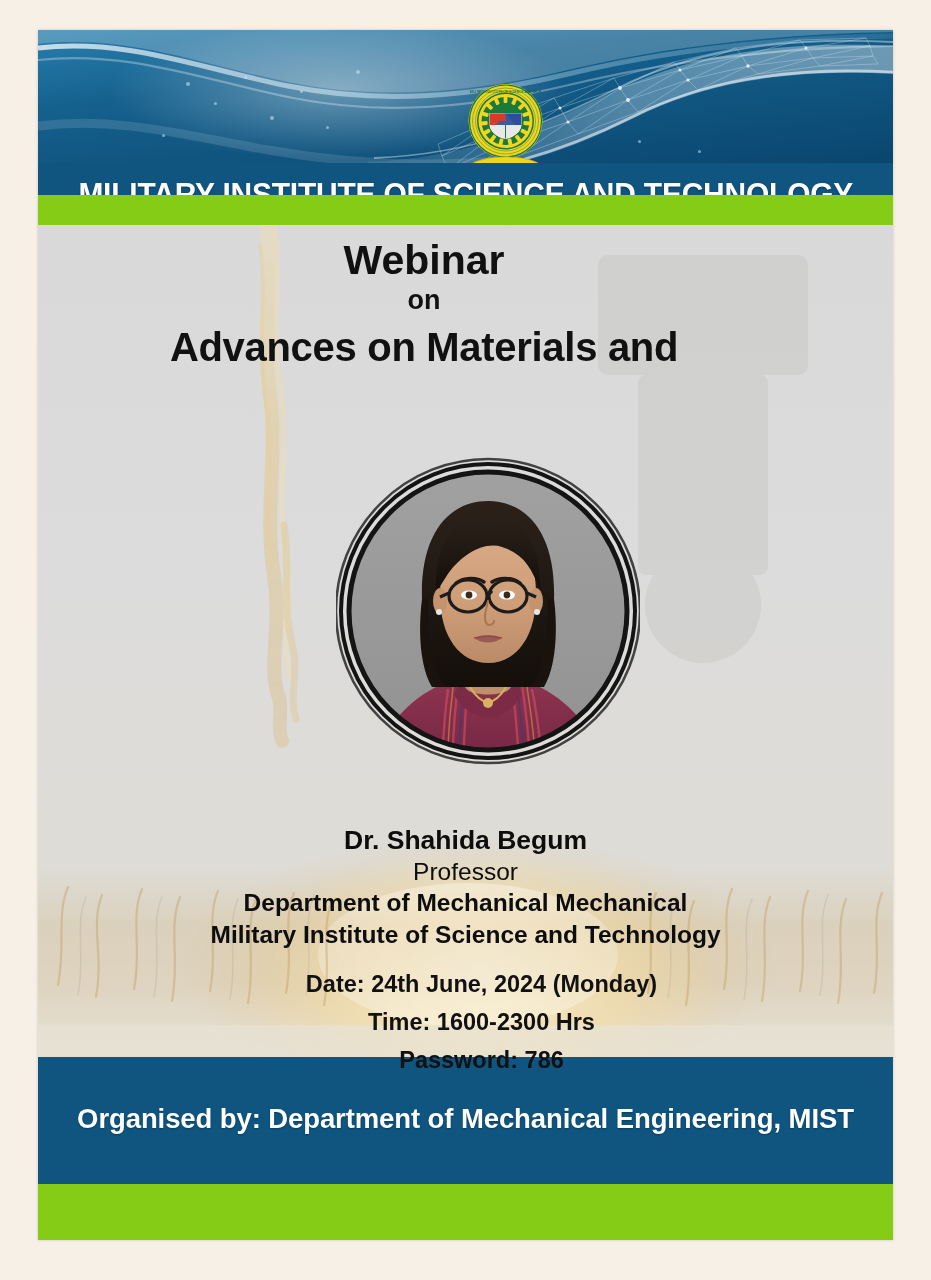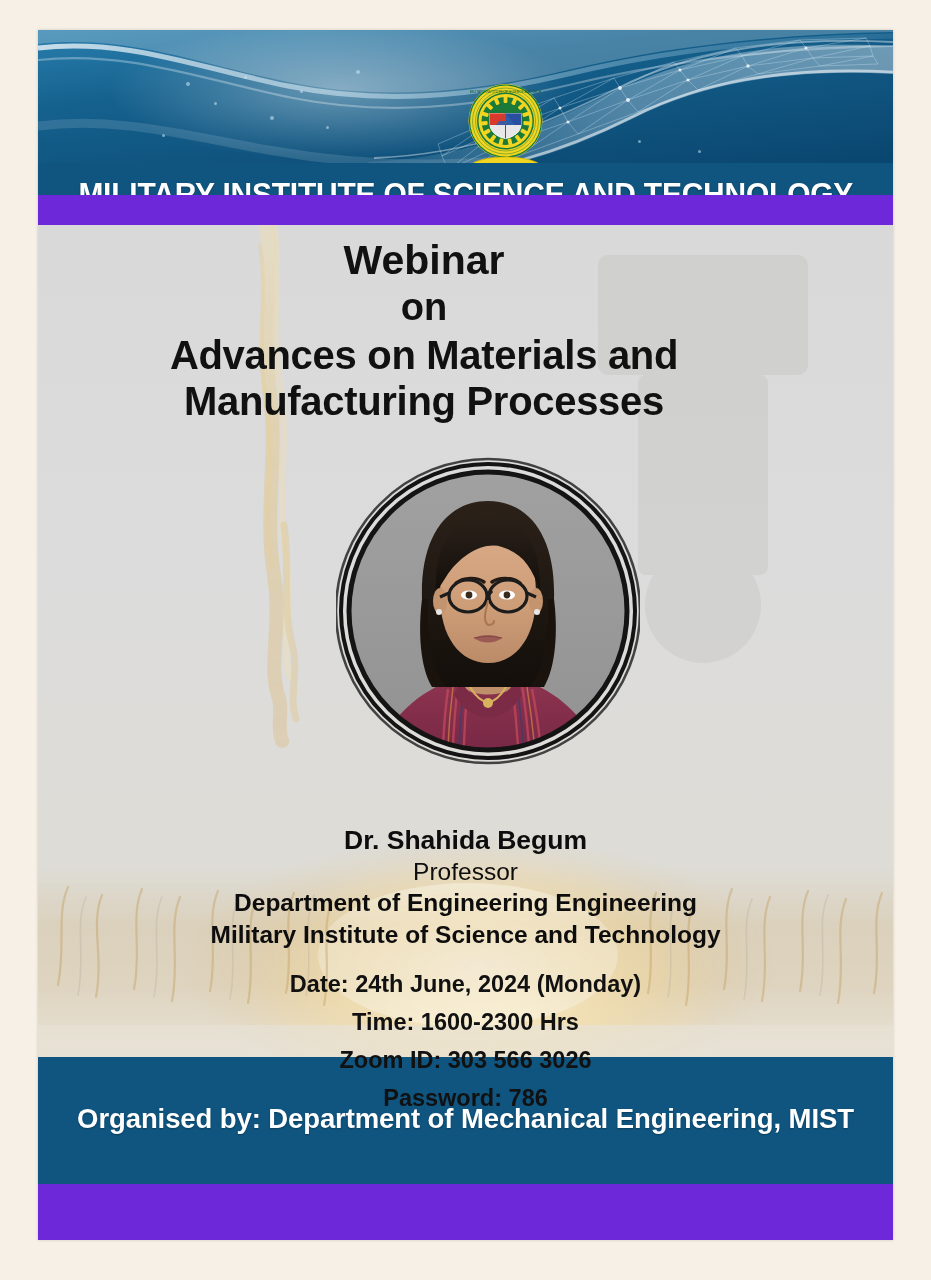--- a/index.html
+++ b/index.html
@@ -15,21 +15,21 @@
     position: relative;
   }
 
   
   .poster {
     position: absolute;
     left: 38px;
     top: 30px;
     width: 855px;
     height: 1210px;
-    background: #6d28d9;
+    background: #84cc16;
     overflow: hidden;
     box-shadow: 0 0 3px rgba(0,0,0,0.18);
   }
 
   
   .header-banner {
     position: absolute;
     left: 0; top: 0;
     width: 855px;
     height: 165px;
@@ -109,30 +109,31 @@
     text-align: center;
     z-index: 3;
   }
   .t-webinar {
     font-size: 41px;
     font-weight: bold;
     color: #111111;
     line-height: 1.15;
   }
   .t-on {
-    font-size: 38px;
+    font-size: 27px;
     font-weight: bold;
     color: #111111;
     line-height: 1.25;
   }
   .t-topic {
     font-size: 40px;
     font-weight: bold;
     color: #111111;
     line-height: 1.15;
+    margin-top: 6px;
     letter-spacing: -0.3px;
   }
 
   
   .portrait {
     position: absolute;
     left: 298px;
     top: 224px;
     width: 304px;
     height: 338px;
@@ -164,21 +165,21 @@
   .sp-dept, .sp-inst {
     font-size: 24.5px;
     font-weight: bold;
     color: #0d0d0d;
     line-height: 1.3;
   }
 
   
   .details-block {
     position: absolute;
-    left: 0;
+    left: 16px;
     top: 740px;
     width: 855px;
     text-align: center;
     z-index: 3;
   }
   .det-line {
     font-size: 23.5px;
     font-weight: bold;
     color: #111111;
     line-height: 1.62;
@@ -456,21 +457,20 @@
       </g>
 
       <rect x="0" y="800" width="855" height="88" fill="#e7e2d6" opacity="0.75"></rect>
       <rect x="0" y="840" width="855" height="48" fill="#e2ddd2" opacity="0.9"></rect>
     </svg>
 
     <div class="title-block">
       <div class="t-webinar">Webinar</div>
       <div class="t-on">on</div>
       <div class="t-topic">Advances on Materials and</div>
-      <div class="t-topic" style="margin-top:0;">Manufacturing Processes</div>
     </div>
 
     <div class="portrait">
       <svg class="portrait-svg" viewBox="0 0 304 338">
         <defs>
           <clipPath id="faceClip">
             <circle cx="152" cy="162" r="139"></circle>
           </clipPath>
           <linearGradient id="photoBg" x1="0" y1="0" x2="0" y2="1">
             <stop offset="0%" stop-color="#a2a2a2"></stop>
@@ -561,28 +561,27 @@
 
         <circle cx="152" cy="162" r="139" fill="none" stroke="#141414" stroke-width="5"></circle>
         <circle cx="152" cy="162" r="147" fill="none" stroke="#141414" stroke-width="4"></circle>
         <circle cx="152" cy="162" r="152" fill="none" stroke="#1b1b1b" stroke-width="2.5" opacity="0.8"></circle>
       </svg>
     </div>
 
     <div class="speaker-block">
       <div class="sp-name">Dr. Shahida Begum</div>
       <div class="sp-role">Professor</div>
-      <div class="sp-dept">Department of Engineering Engineering</div>
+      <div class="sp-dept">Department of Mechanical Mechanical</div>
       <div class="sp-inst">Military Institute of Science and Technology</div>
     </div>
 
     <div class="details-block">
       <div class="det-line">Date: 24th June, 2024 (Monday)</div>
       <div class="det-line">Time: 1600-2300 Hrs</div>
-      <div class="det-line">Zoom ID: 303 566 3026</div>
       <div class="det-line">Password: 786</div>
     </div>
   </div>
 
   <div class="footer-banner">
     <div class="org-text">Organised by: Department of Mechanical Engineering, MIST</div>
   </div>
 
 </div>
 

